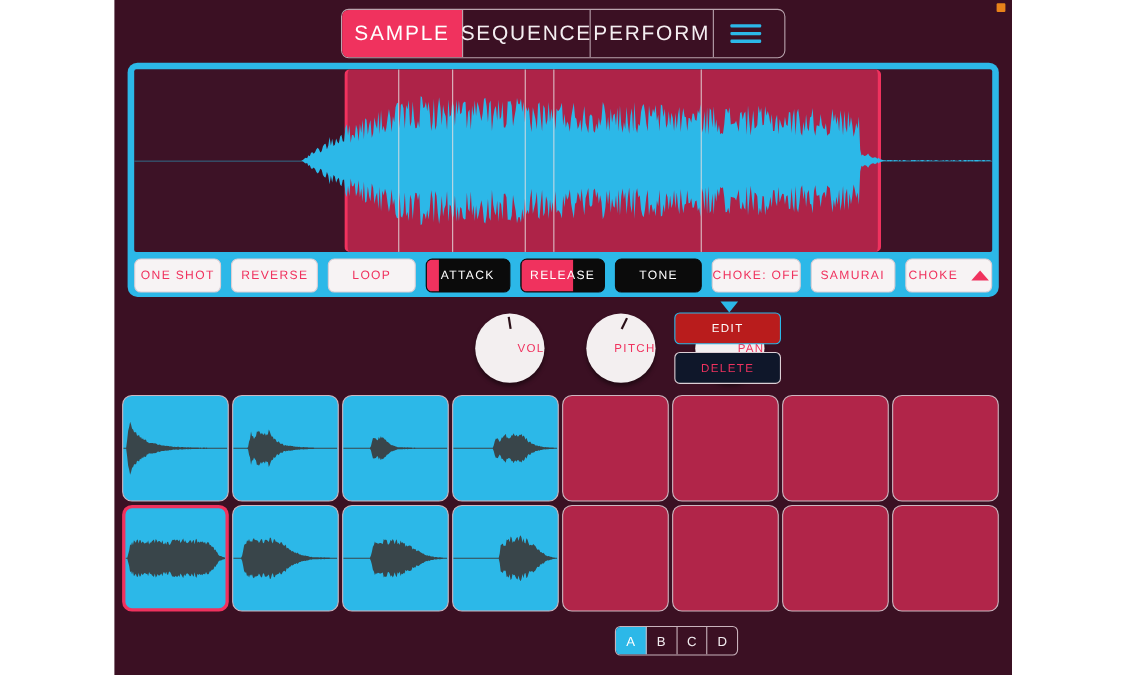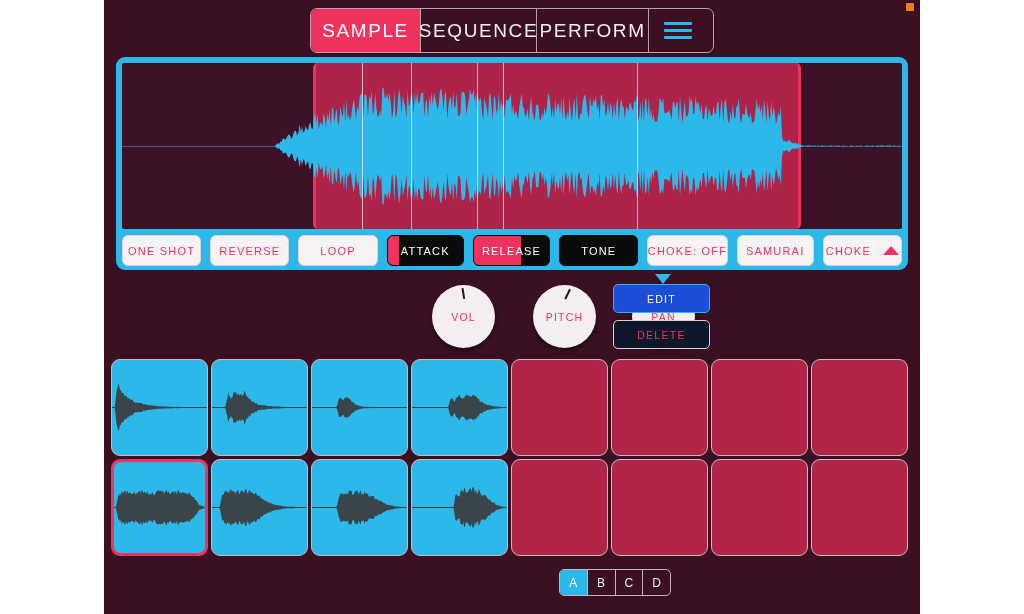--- a/index.html
+++ b/index.html
@@ -92,38 +92,38 @@
   .w-tone{width:82px}
   .w-choke{width:83px}
   .w-samurai{width:80px}
   .w-tools{width:82px}
 
   
   .knob{
     position:absolute;width:63px;height:63px;border-radius:50%;
     background:#f3eff0;
     box-shadow:0 3px 4px rgba(0,0,0,.45);
-    display:flex;align-items:center;justify-content:center;
+    display:flex;align-items:center;justify-content:flex-end;
   }
   .knob .kl{font-size:10.5px;letter-spacing:1.2px;color:#f0325e;}
   .knob .ind{
     position:absolute;left:50%;top:3px;width:1.6px;height:11px;
     background:#2a1018;transform-origin:50% 100%;
   }
   #knobVol{left:328px;top:285px;}
   #knobPitch{left:429px;top:285px;}
   #knobPan{left:528px;top:285px;}
 
   
   .edbtn{
     position:absolute;width:97px;height:29px;border-radius:5px;
     display:flex;align-items:center;justify-content:center;
     font-size:10.5px;letter-spacing:1.3px;box-sizing:border-box;
   }
-  #editBtn{left:509px;top:284px;background:#1d4ed8;color:#ffffff;border:1px solid #2cb8e8;align-items:center;}
+  #editBtn{left:509px;top:284px;background:#b91c1c;color:#ffffff;border:1px solid #2cb8e8;align-items:center;}
   #deleteBtn{left:509px;top:320px;background:#0f172a;color:#f0325e;border:1px solid #dccfd5;}
   .caret{
     position:absolute;left:551px;top:274px;width:0;height:0;
     border-left:8px solid transparent;border-right:8px solid transparent;
     border-top:10px solid #2cb8e8;
   }
 
   
   .padgrid{position:absolute;left:7px;top:359px;width:802px;}
   .padrow{display:flex;gap:3px;margin-bottom:3px;}

